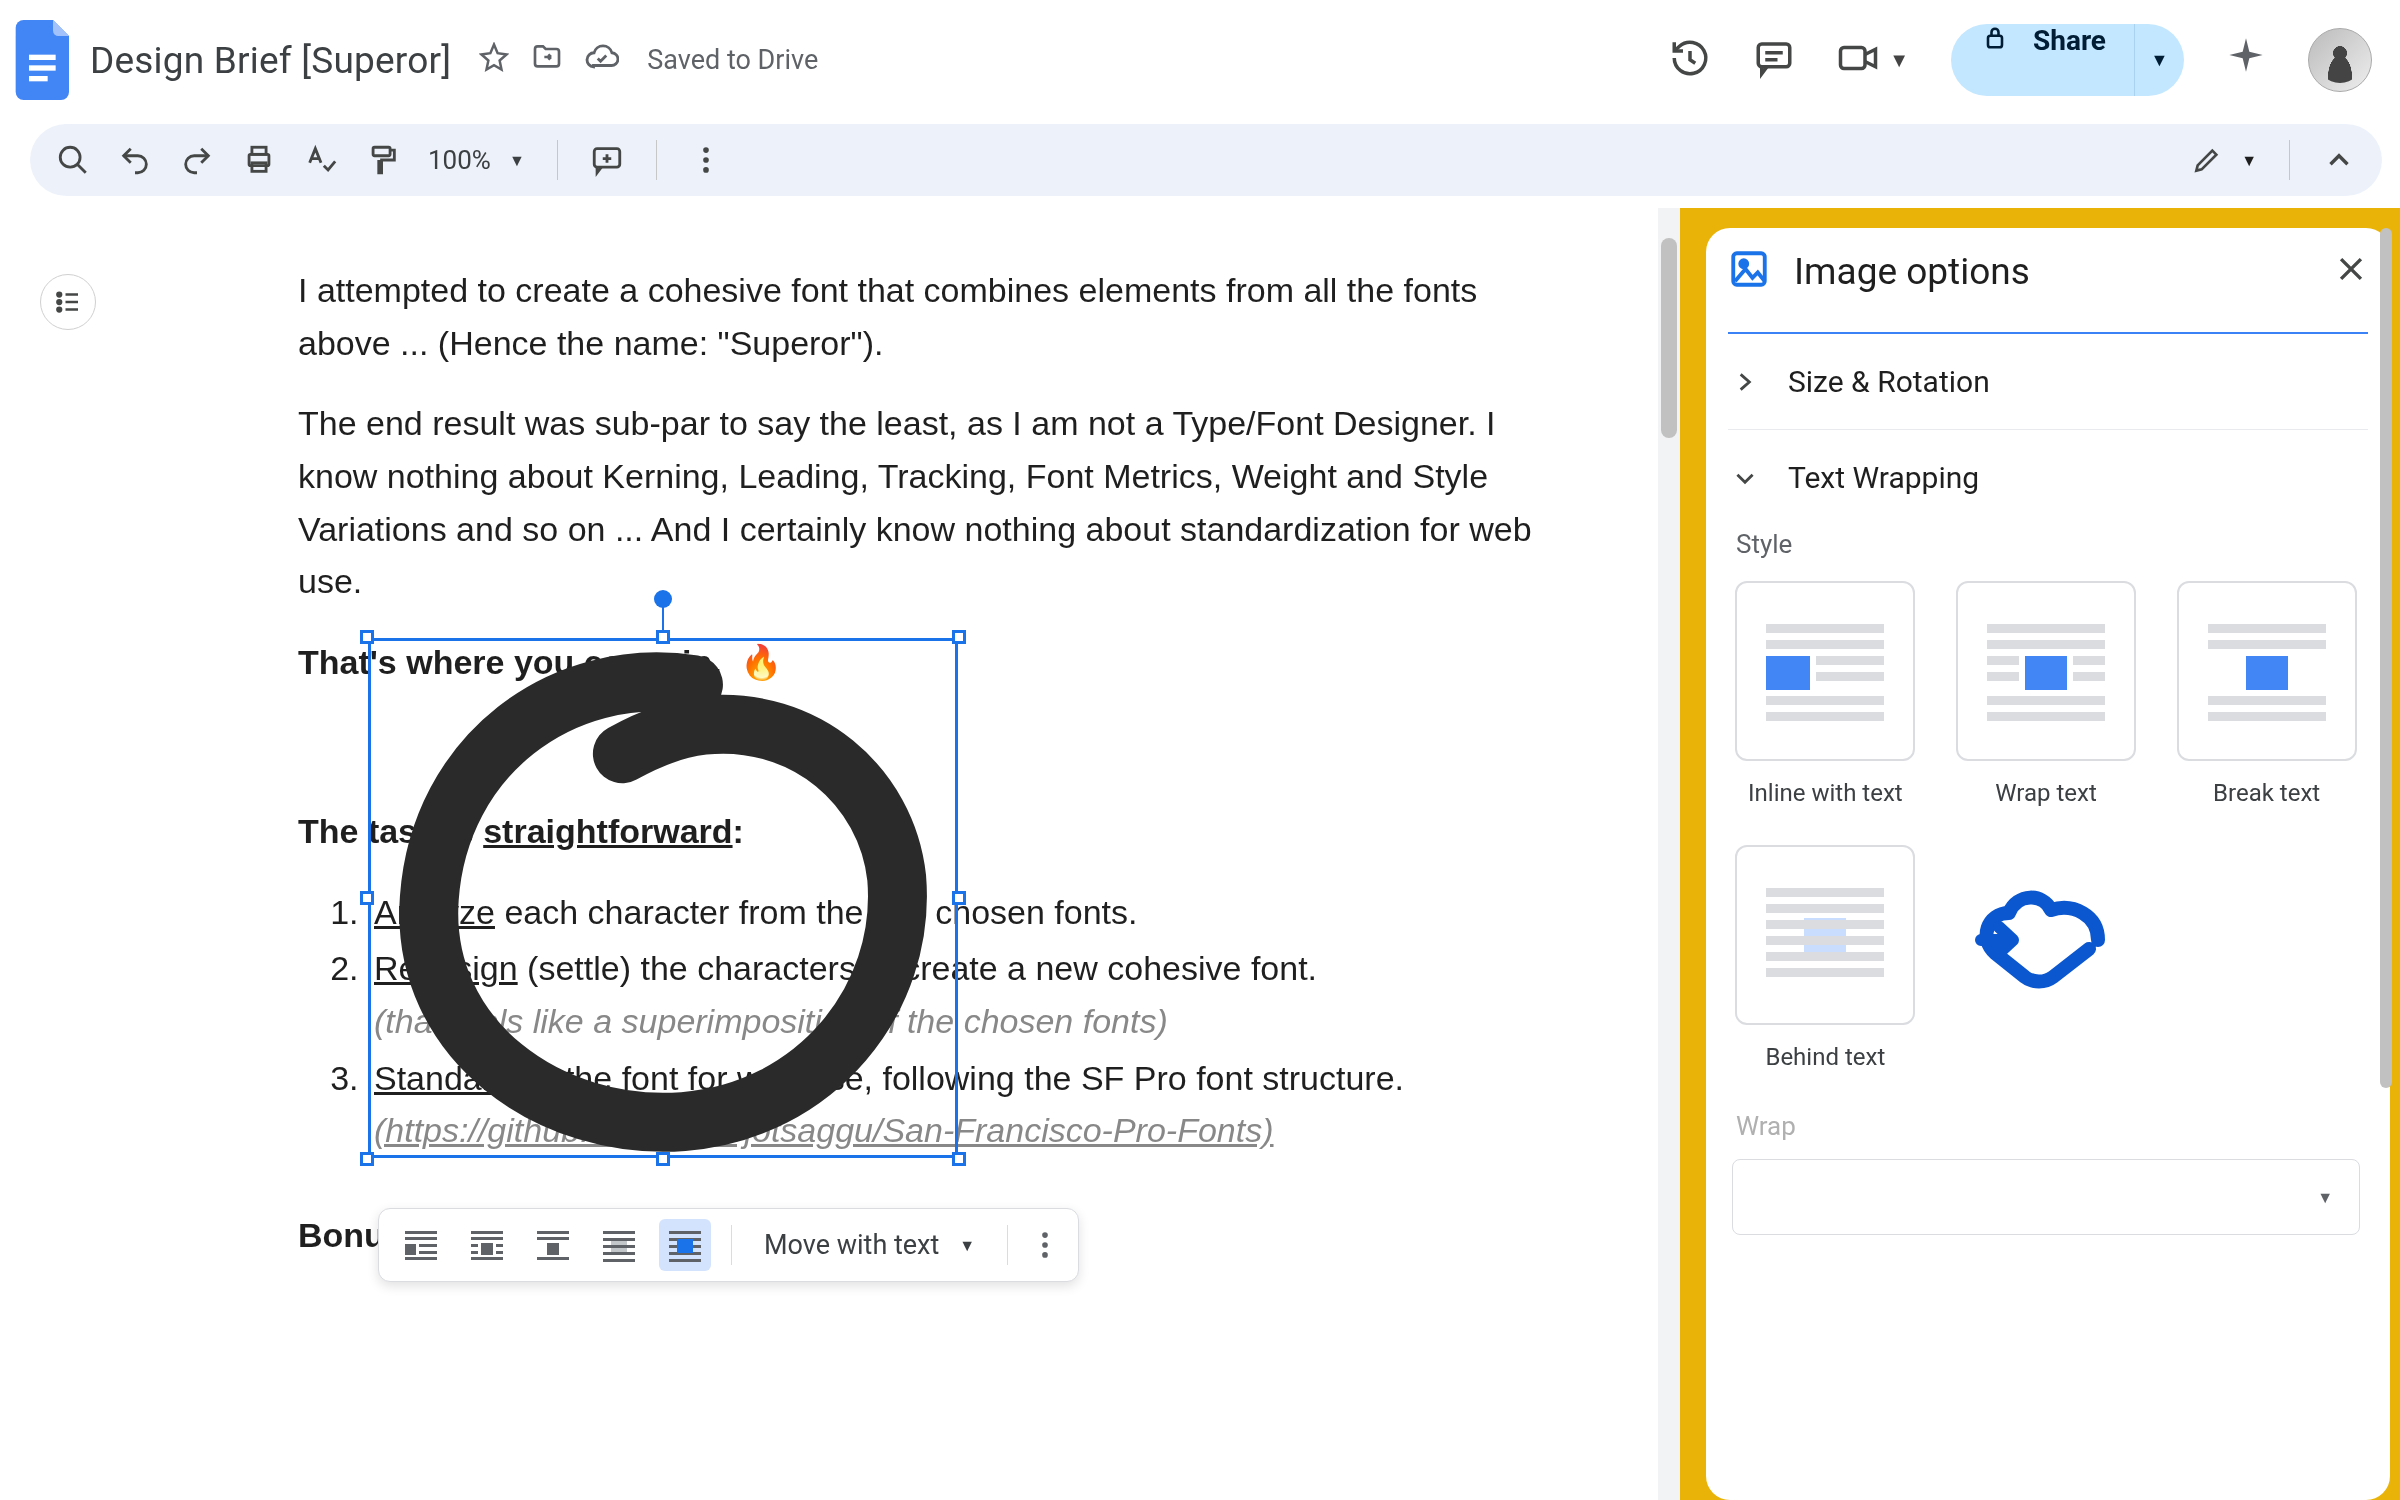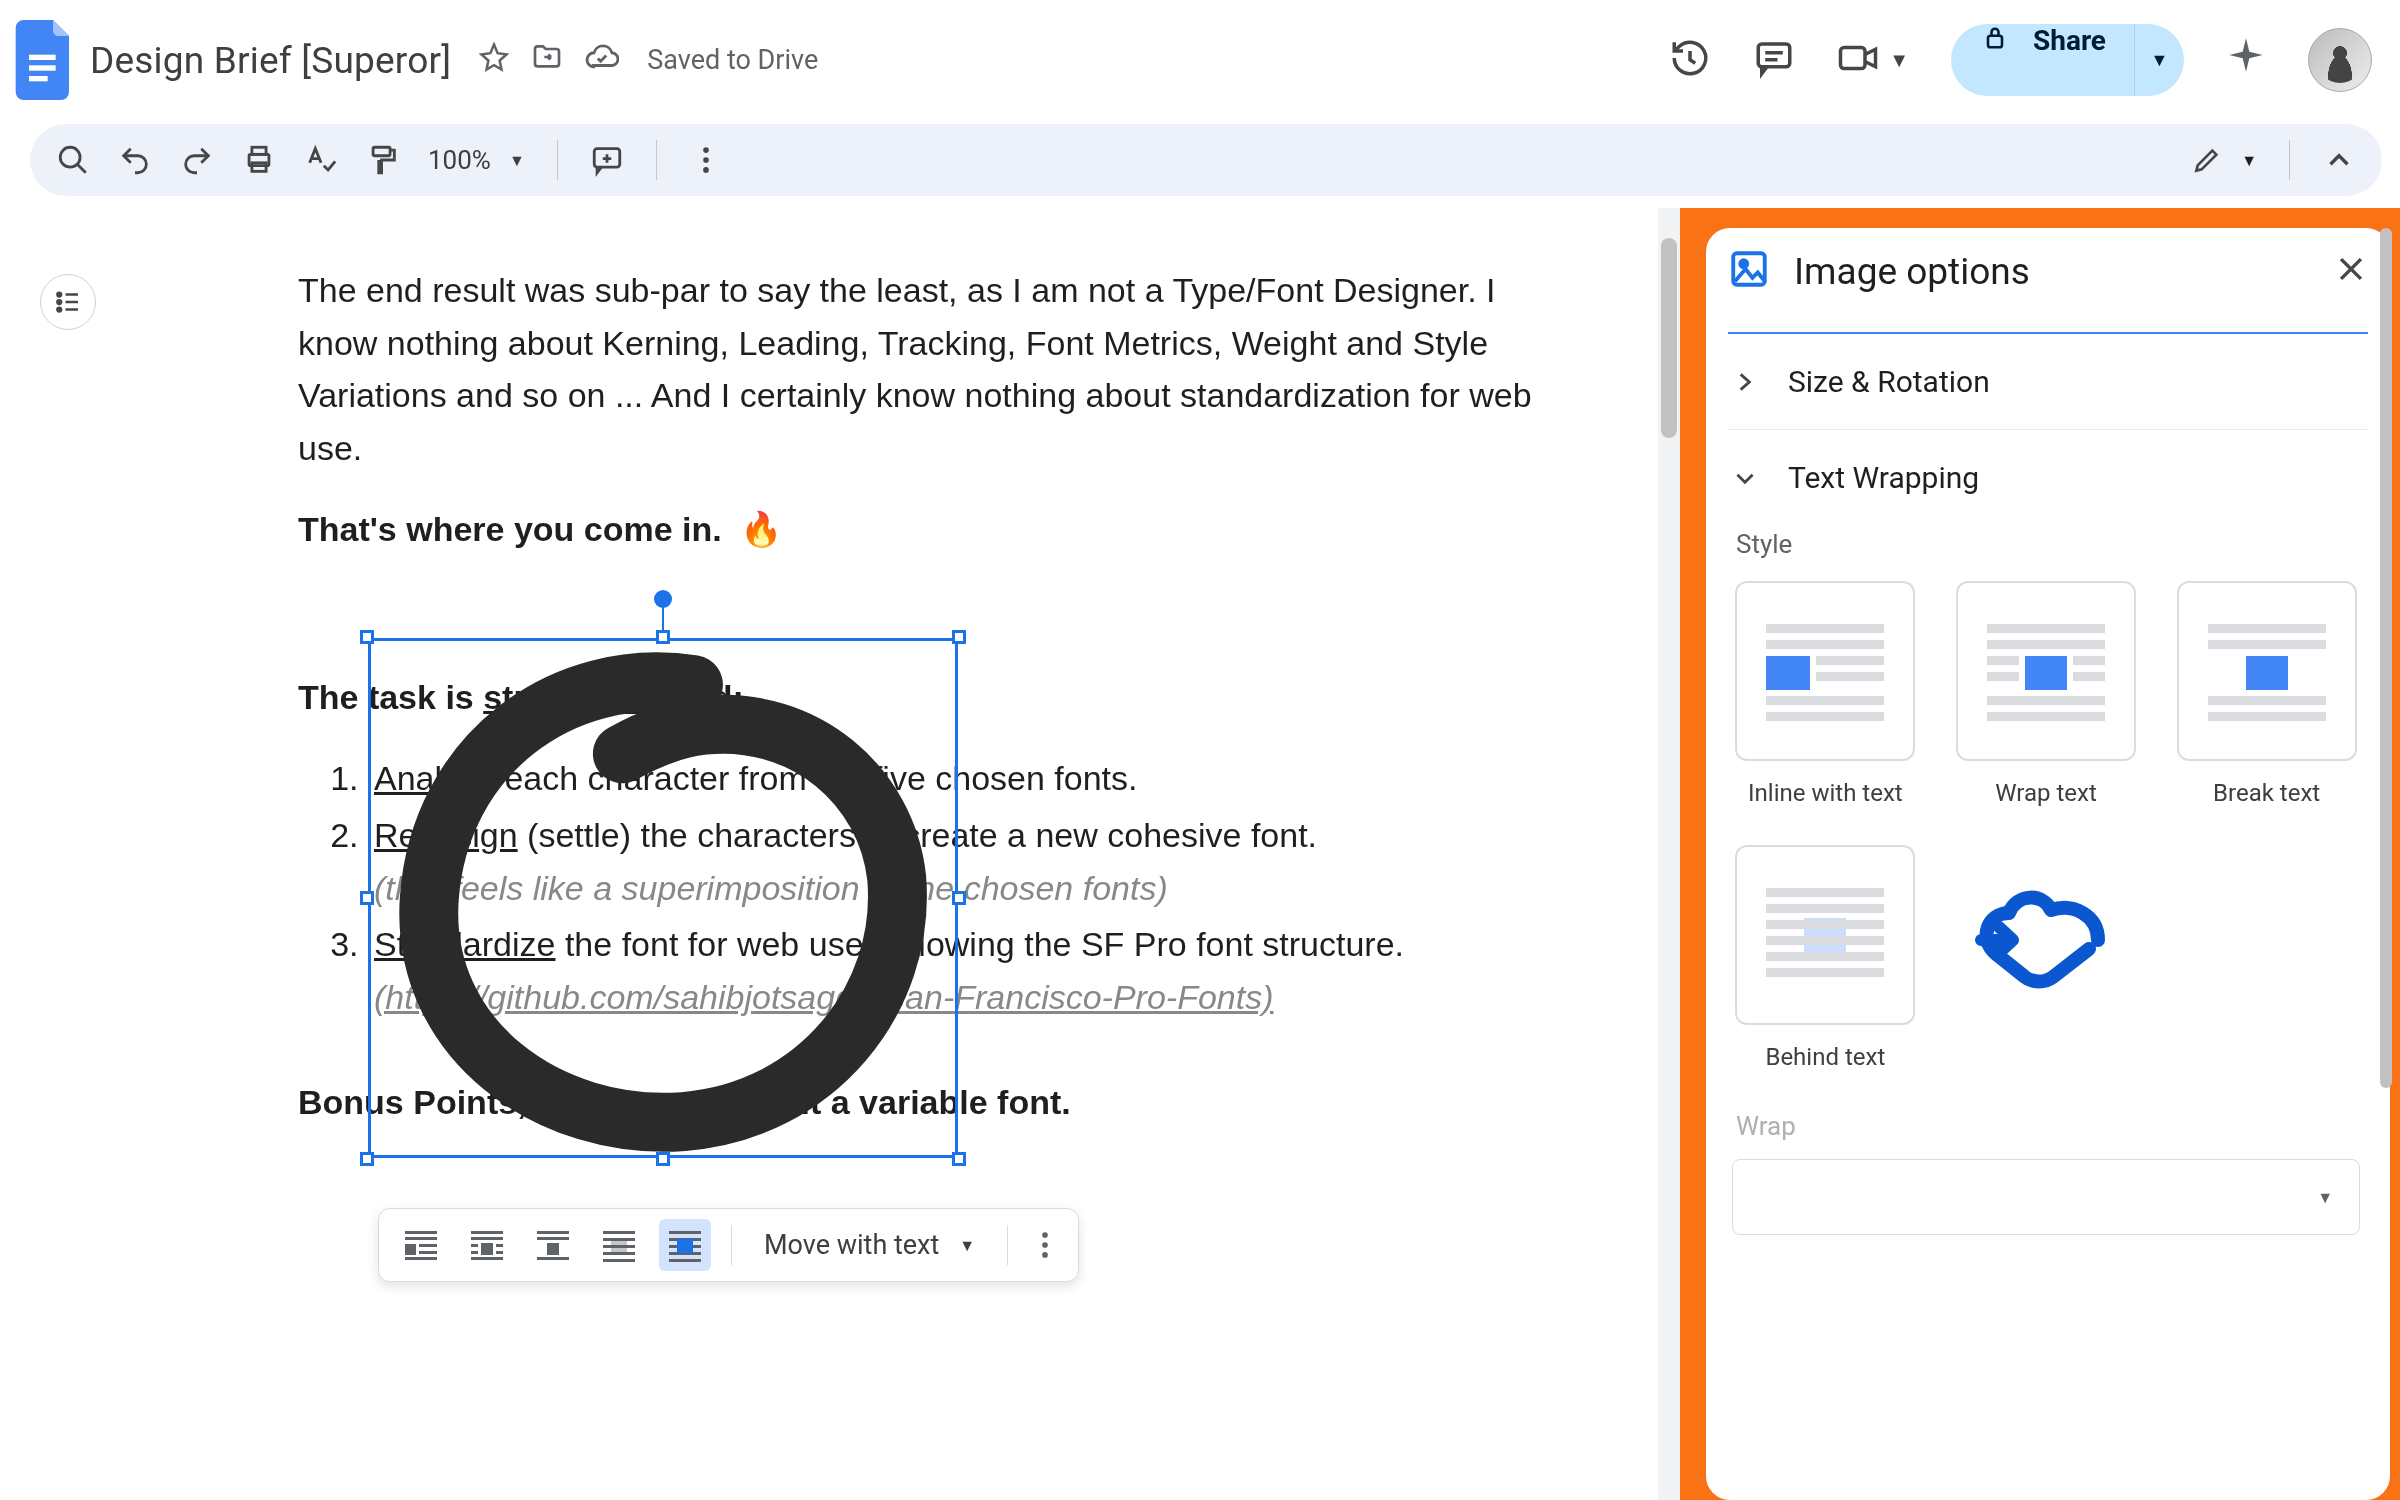--- a/index.html
+++ b/index.html
@@ -211,21 +211,21 @@
   .v-thumb {
     position: absolute; left: 3px; right: 3px;
     top: 30px; height: 200px;
     background: #c1c1c1; border-radius: 8px;
   }
 
   
   .sidebar {
     width: 720px;
     border-left: none;
-    background: #f97316;
+    background: #eab308;
     padding: 20px 10px 0 26px;
     position: relative;
   }
   .sb-card {
     background: #fff;
     border-radius: 24px;
     padding: 20px 22px 0 22px;
     height: 100%;
   }
   .sb-header { display: flex; align-items: center; gap: 24px; margin-bottom: 38px; }
@@ -461,20 +461,21 @@
           <circle cx="5" cy="6" r="1.5" fill="#444746"></circle>
           <circle cx="5" cy="12" r="1.5" fill="#444746"></circle>
           <circle cx="5" cy="18" r="1.5" fill="#444746"></circle>
           <path d="M10 6h10M10 12h10M10 18h10"></path>
         </svg>
     </div>
   </div>
 
   <div class="canvas-wrap">
     <div class="page">
+      <p>I attempted to create a cohesive font that combines elements from all the fonts above ...  (Hence the name: "Superor").</p>
       <p>The end result was sub-par to say the least, as I am not a Type/Font Designer. I know nothing about Kerning, Leading, Tracking, Font Metrics, Weight and Style Variations and so on ... And I certainly know nothing about standardization for web use.</p>
       <p>
         <span class="bold">That's where you come in.</span>
         &nbsp;<span>🔥</span>
       </p>
       <p style="height:60px"></p>
       <p class="bold">
         <span>The task is </span><span class="under">straightforward</span><span>:</span>
       </p>
       <ol>

